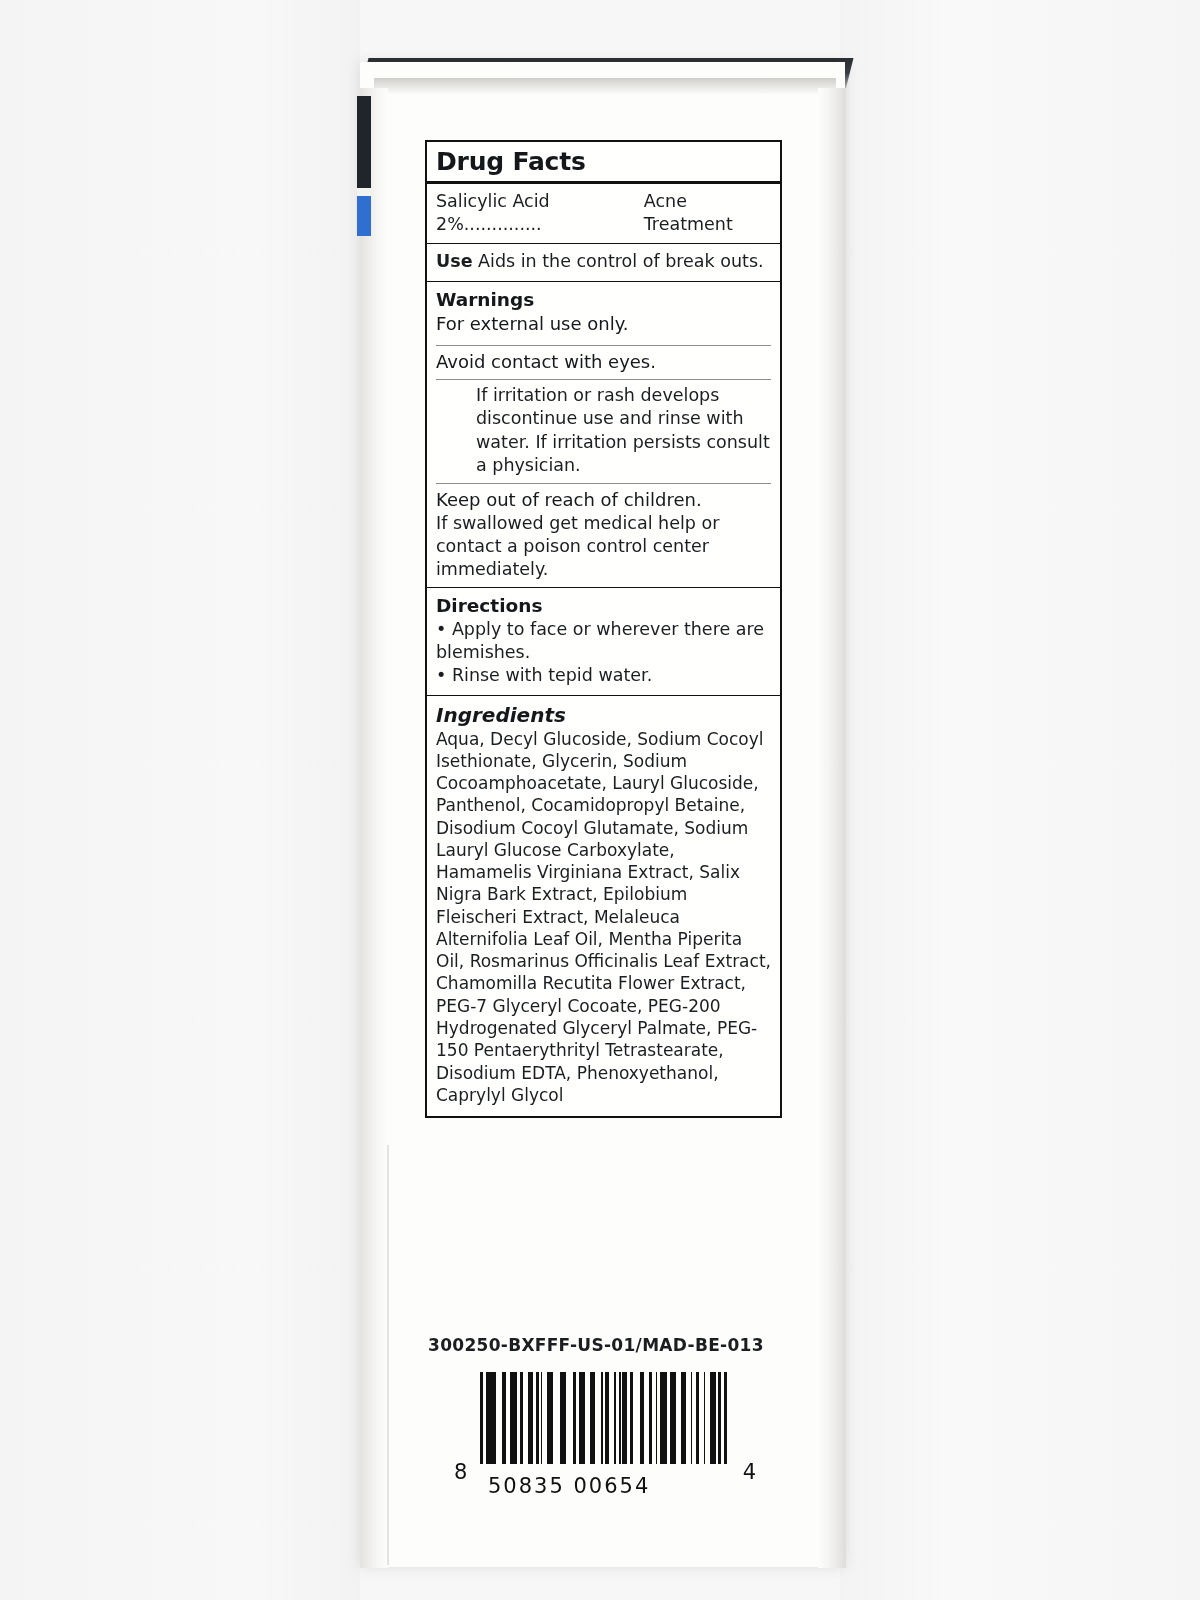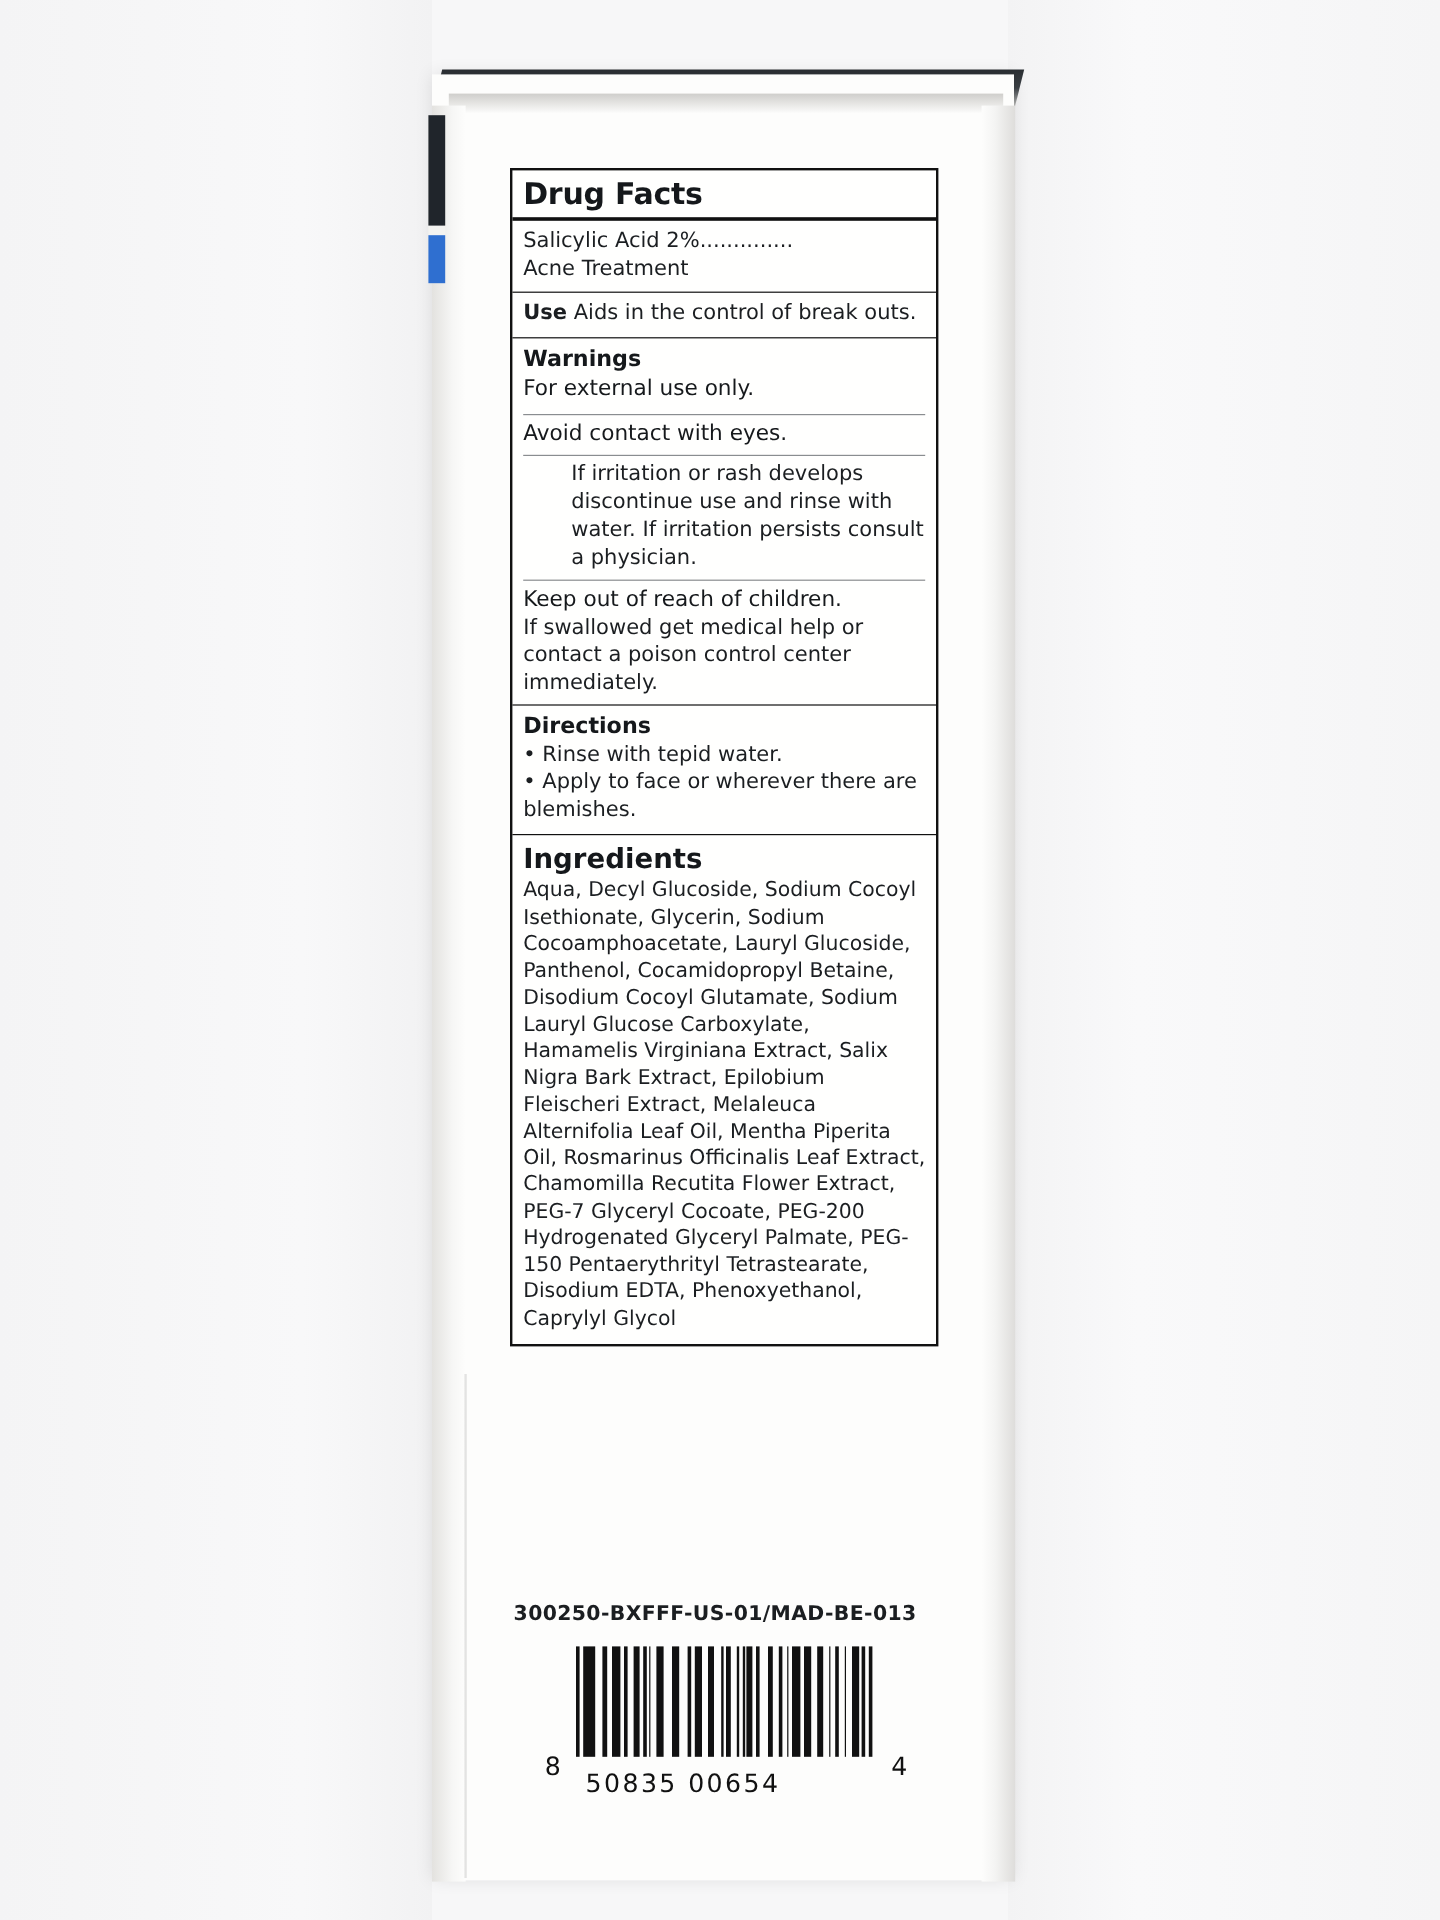--- a/index.html
+++ b/index.html
@@ -166,21 +166,20 @@
   .txt-semi {
     font-size: 18px;
     line-height: 1.32;
     color: #16191c;
   }
   .dots-line {
     display: flex;
     align-items: baseline;
     justify-content: space-between;
     font-size: 17.5px;
-    flex-direction: column;
   }
   .ing-body {
     font-size: 17px;
     line-height: 1.31;
     color: #1b1e21;
   }
   .inline-b {
     font-weight: bold;
   }
 
@@ -308,28 +307,28 @@
 
   <div class="df-pad" style="padding-top:1px;padding-bottom:5px;">
     <div class="txt-semi">Keep out of reach of children.</div>
     <div class="txt">If swallowed get medical help or contact a poison control center immediately.</div>
   </div>
 
   <div class="rule-thin"></div>
 
   <div class="df-pad">
     <div class="txt-bold-head">Directions</div>
+    <div class="txt">• Apply to face or wherever there are blemishes.</div>
     <div class="txt">• Rinse with tepid water.</div>
-    <div class="txt">• Apply to face or wherever there are blemishes.</div>
   </div>
 
   <div class="rule-thin"></div>
 
   <div class="df-pad" style="padding-bottom:10px;">
-    <div class="txt-bold-head" style="font-size:23px;">Ingredients</div>
+    <div class="txt-bold-head" style="font-size:20px;font-style:italic;">Ingredients</div>
     <div class="ing-body">Aqua, Decyl Glucoside, Sodium Cocoyl Isethionate, Glycerin, Sodium Cocoamphoacetate, Lauryl Glucoside, Panthenol, Cocamidopropyl Betaine, Disodium Cocoyl Glutamate, Sodium Lauryl Glucose Carboxylate, Hamamelis Virginiana Extract, Salix Nigra Bark Extract, Epilobium Fleischeri Extract, Melaleuca Alternifolia Leaf Oil, Mentha Piperita Oil, Rosmarinus Officinalis Leaf Extract, Chamomilla Recutita Flower Extract, PEG-7 Glyceryl Cocoate, PEG-200 Hydrogenated Glyceryl Palmate, PEG-150 Pentaerythrityl Tetrastearate, Disodium EDTA,  Phenoxyethanol, Caprylyl Glycol</div>
   </div>
 
 </div>
 
 <div class="batch-code">300250-BXFFF-US-01/MAD-BE-013</div>
 
 <div class="barcode-wrap">
   <div class="barcode" id="barcode-bars">
       <div class="bar" style="width: 3.2px;"></div>

